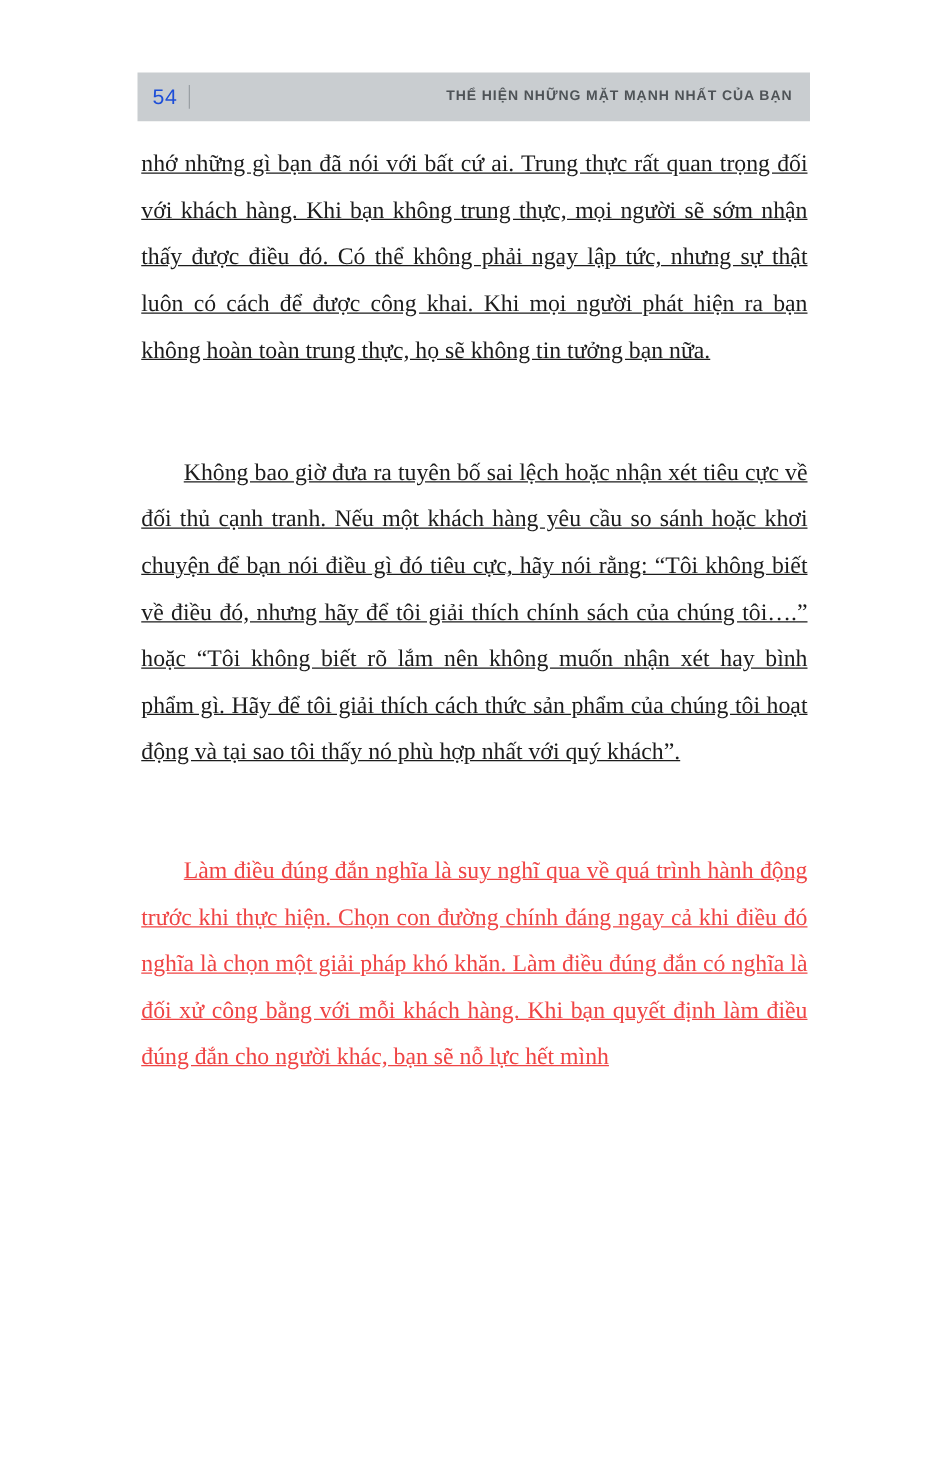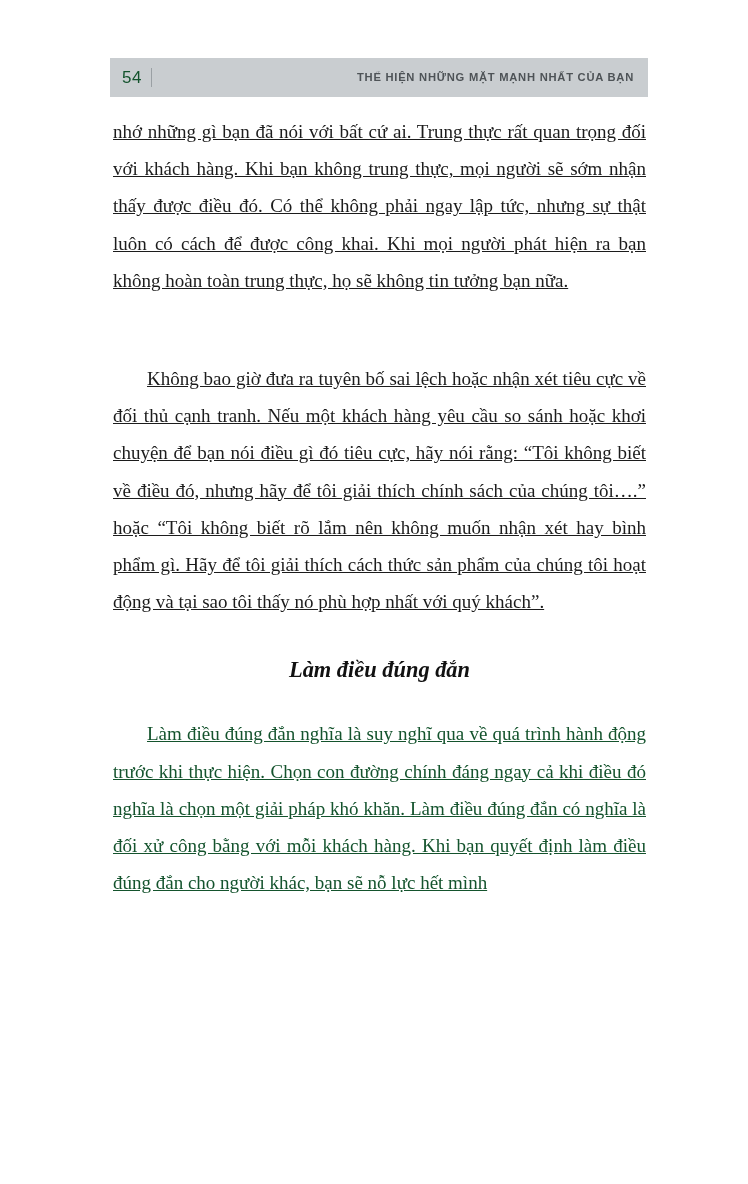--- a/index.html
+++ b/index.html
@@ -38,21 +38,21 @@
     padding: 0 14px 0 12px;
   }
   .folio-group {
     display: flex;
     align-items: center;
     gap: 9px;
   }
   .folio {
     font-family: "Liberation Sans", "DejaVu Sans", sans-serif;
     font-size: 17px;
-    color: #14532d;
+    color: #1d4ed8;
     letter-spacing: 0.6px;
     line-height: 1;
   }
   .folio-rule {
     display: inline-block;
     width: 1px;
     height: 19px;
     background: #9aa0a4;
   }
   .running-head {
@@ -124,21 +124,20 @@
 
     <div class="sp-para-to-head"></div>
 
 
     <div class="sp-head-to-para"></div>
 
     <p class="body indent" style="color: rgb(28, 28, 28);">Không bao giờ đưa ra tuyên bố sai lệch hoặc nhận xét tiêu cực về đối thủ cạnh tranh. Nếu một khách hàng yêu cầu so sánh hoặc khơi chuyện để bạn nói điều gì đó tiêu cực, hãy nói rằng: “Tôi không biết về điều đó, nhưng hãy để tôi giải thích chính sách của chúng tôi….” hoặc “Tôi không biết rõ lắm nên không muốn nhận xét hay bình phẩm gì. Hãy để tôi giải thích cách thức sản phẩm của chúng tôi hoạt động và tại sao tôi thấy nó phù hợp nhất với quý khách”.</p>
 
     <div class="sp-para-to-head-2"></div>
 
-    <h2 class="subhead">Làm điều đúng đắn</h2>
 
     <div class="sp-head-to-para-2"></div>
 
-    <p class="body indent" style="color: #14532d;">Làm điều đúng đắn nghĩa là suy nghĩ qua về quá trình hành động trước khi thực hiện. Chọn con đường chính đáng ngay cả khi điều đó nghĩa là chọn một giải pháp khó khăn. Làm điều đúng đắn có nghĩa là đối xử công bằng với mỗi khách hàng. Khi bạn quyết định làm điều đúng đắn cho người khác, bạn sẽ nỗ lực hết mình</p>
+    <p class="body indent" style="color: #ef4444;">Làm điều đúng đắn nghĩa là suy nghĩ qua về quá trình hành động trước khi thực hiện. Chọn con đường chính đáng ngay cả khi điều đó nghĩa là chọn một giải pháp khó khăn. Làm điều đúng đắn có nghĩa là đối xử công bằng với mỗi khách hàng. Khi bạn quyết định làm điều đúng đắn cho người khác, bạn sẽ nỗ lực hết mình</p>
 
   </div>
 
 </div>
 
 </body></html>

